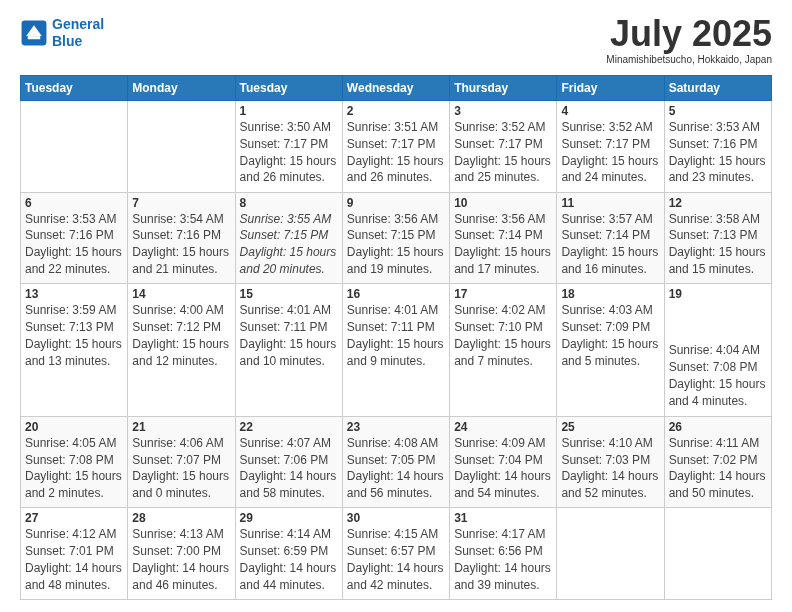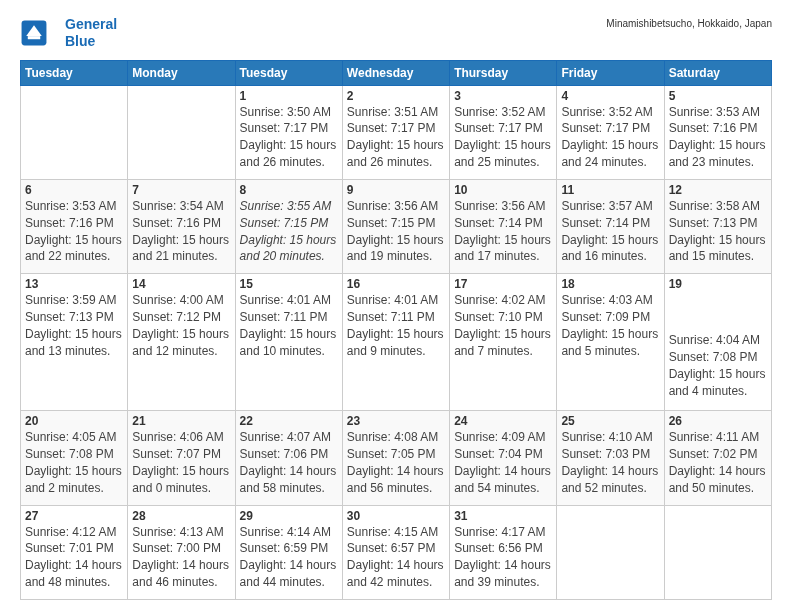--- a/index.html
+++ b/index.html
@@ -19,21 +19,21 @@
     }
     .header {
       display: flex;
       justify-content: space-between;
       align-items: flex-start;
       margin-bottom: 10px;
     }
     .logo {
       display: flex;
       align-items: center;
-      gap: 17px;
+      gap: 4px;
     }
     .logo-text {
       font-size: 14px;
       font-weight: bold;
       line-height: 1.2;
       color: #333;
     }
     .logo-text span {
       color: #1a6bb5;
     }
@@ -108,20 +108,21 @@
         <rect x="2" y="2" width="32" height="32" rx="4" fill="#1a6bb5"></rect>
         <polygon points="18,8 28,22 8,22" fill="white"></polygon>
         <rect x="10" y="22" width="16" height="4" fill="white"></rect>
       </svg>
       <div class="logo-text">
         <div><span>General</span></div>
         <div><span style="color:#1a6bb5">Blue</span></div>
       </div>
     </div>
     <div class="title-block">
+      <div class="month-title">July 2025</div>
       <div class="subtitle">Minamishibetsucho, Hokkaido, Japan</div>
     </div>
   </div>
 
   <table class="calendar">
     <thead>
       <tr>
       <th>Tuesday</th>
           <th>Monday</th>
           <th>Tuesday</th>

